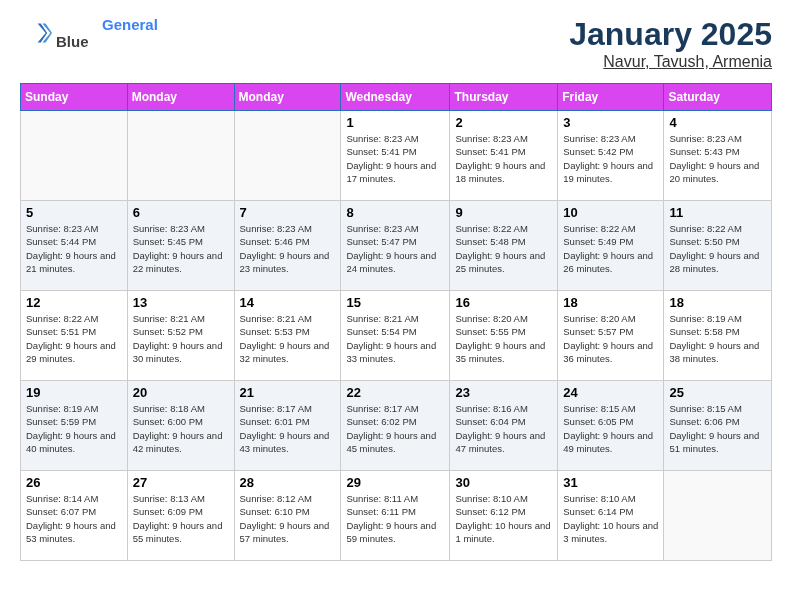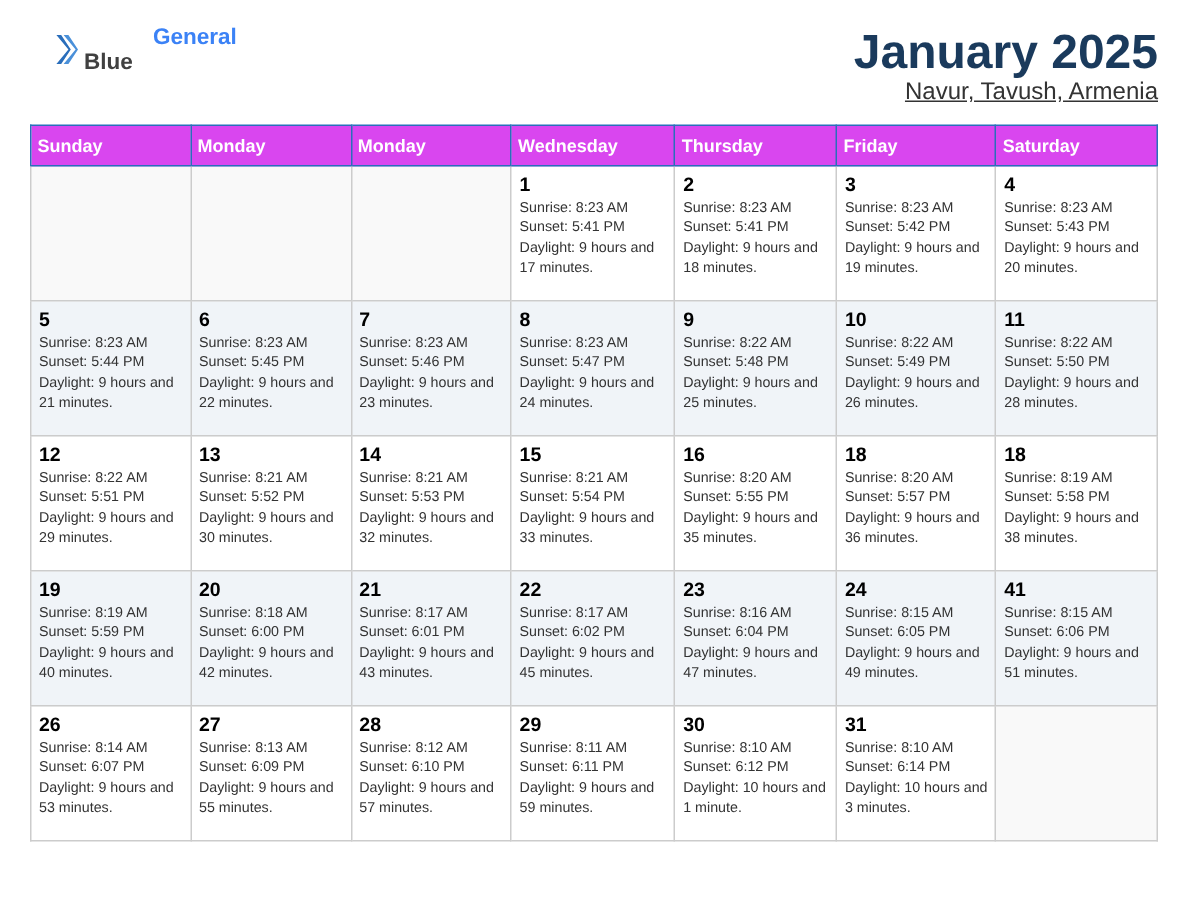--- a/index.html
+++ b/index.html
@@ -220,21 +220,21 @@
           </td>
           <td>
             <div class="day-num">23</div>
             <div class="day-info">Sunrise: 8:16 AM<br>Sunset: 6:04 PM<br>Daylight: 9 hours and 47 minutes.</div>
           </td>
           <td>
             <div class="day-num">24</div>
             <div class="day-info">Sunrise: 8:15 AM<br>Sunset: 6:05 PM<br>Daylight: 9 hours and 49 minutes.</div>
           </td>
           <td>
-            <div class="day-num">41</div>
+            <div class="day-num">25</div>
             <div class="day-info">Sunrise: 8:15 AM<br>Sunset: 6:06 PM<br>Daylight: 9 hours and 51 minutes.</div>
           </td>
         </tr>
         <tr class="row-white">
           <td>
             <div class="day-num">26</div>
             <div class="day-info">Sunrise: 8:14 AM<br>Sunset: 6:07 PM<br>Daylight: 9 hours and 53 minutes.</div>
           </td>
           <td>
             <div class="day-num">27</div>

